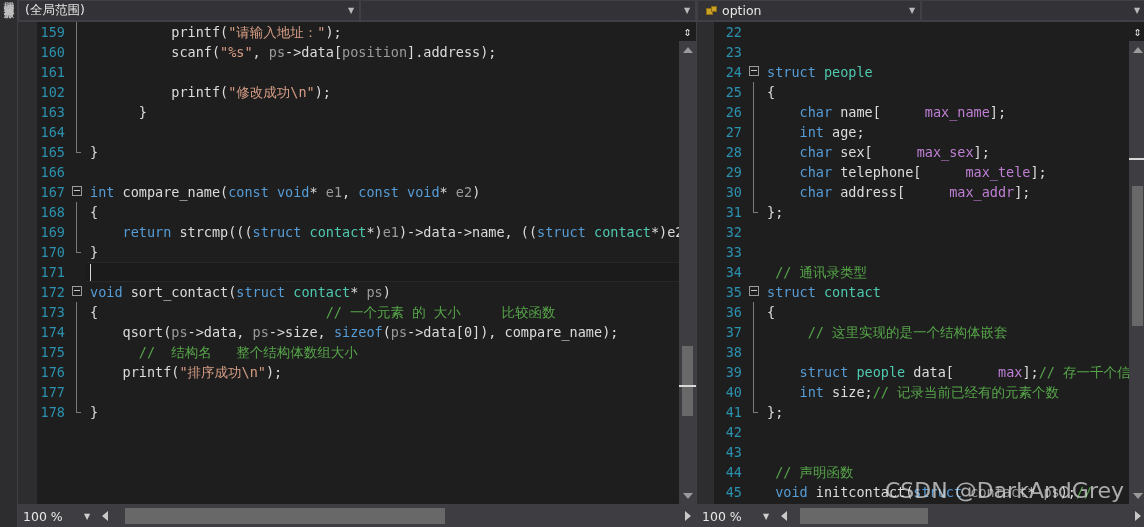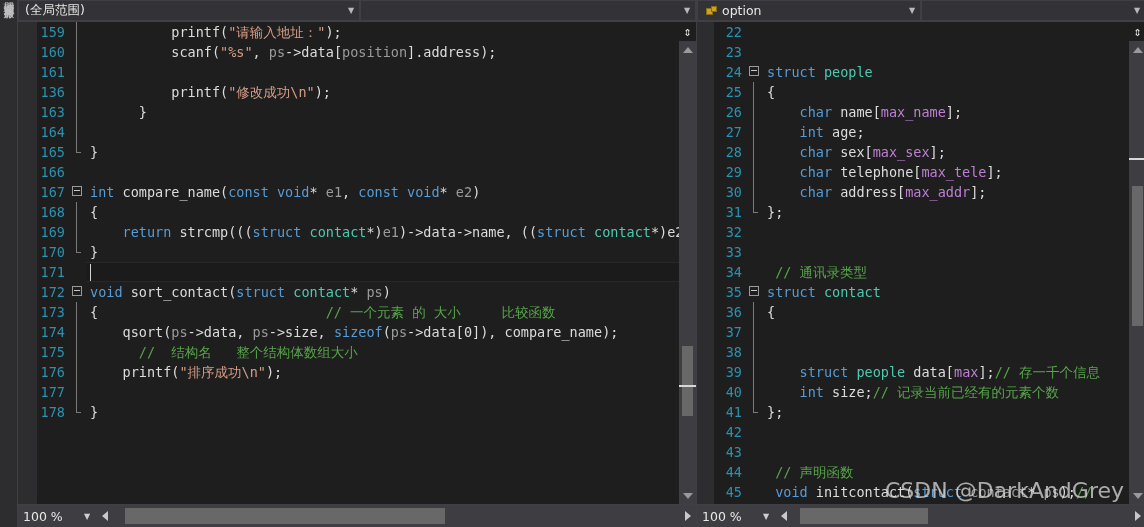--- a/index.html
+++ b/index.html
@@ -174,21 +174,21 @@
     position: absolute;
     left: 5px; top: 10px;
     width: 5px; height: 1px;
     background: #7a7a7a;
   }
   .txt { flex: 1 1 auto; padding-left: 4px; font-size: 13.5px; }
 
   
   .kw   { color: #569cd6; }
   .typ  { color: #4ec9b0; }
-  .pre  { color: #be7fd4; }
+  .pre  { color: #be7fd4; margin-left: 44px; }
   .str  { color: #d69d85; }
   .cmt  { color: #57a64a; }
   .gray { color: #9b9b9b; }
   .plain{ color: #dcdcdc; }
 
   .cur-line {
     position: absolute;
     left: 49px;
     right: 0;
     height: 20px;
@@ -357,21 +357,21 @@
 
     <div class="code-body">
       <div class="indicator-margin"></div>
       <div class="code-area">
         <div class="cur-line" style="top:240px;"></div>
         <div class="caret" style="left:53px; top:242px;"></div>
         <div id="left-lines">
             <div class="line"><div class="lineno">159</div><div class="fold"><span class="vline"></span></div><div class="txt"><span class="plain">          </span><span class="plain">printf</span><span class="plain">(</span><span class="str">"请输入地址："</span><span class="plain">);</span></div></div>
             <div class="line"><div class="lineno">160</div><div class="fold"><span class="vline"></span></div><div class="txt"><span class="plain">          </span><span class="plain">scanf</span><span class="plain">(</span><span class="str">"%s"</span><span class="plain">, </span><span class="gray">ps</span><span class="plain">-&gt;data[</span><span class="gray">position</span><span class="plain">].address);</span></div></div>
             <div class="line"><div class="lineno">161</div><div class="fold"><span class="vline"></span></div><div class="txt"></div></div>
-            <div class="line"><div class="lineno">136</div><div class="fold"><span class="vline"></span></div><div class="txt"><span class="plain">          </span><span class="plain">printf</span><span class="plain">(</span><span class="str">"修改成功\n"</span><span class="plain">);</span></div></div>
+            <div class="line"><div class="lineno">102</div><div class="fold"><span class="vline"></span></div><div class="txt"><span class="plain">          </span><span class="plain">printf</span><span class="plain">(</span><span class="str">"修改成功\n"</span><span class="plain">);</span></div></div>
             <div class="line"><div class="lineno">163</div><div class="fold"><span class="vline"></span></div><div class="txt"><span class="plain">      }</span></div></div>
             <div class="line"><div class="lineno">164</div><div class="fold"><span class="vline"></span></div><div class="txt"></div></div>
             <div class="line"><div class="lineno">165</div><div class="fold"><span class="vline end"></span><span class="endcap"></span></div><div class="txt"><span class="plain">}</span></div></div>
             <div class="line"><div class="lineno">166</div><div class="fold"></div><div class="txt"></div></div>
             <div class="line"><div class="lineno">167</div><div class="fold"><span class="box"></span></div><div class="txt"><span class="kw">int</span><span class="plain"> compare_name</span><span class="plain">(</span><span class="kw">const</span><span class="plain"> </span><span class="kw">void</span><span class="plain">* </span><span class="gray">e1</span><span class="plain">, </span><span class="kw">const</span><span class="plain"> </span><span class="kw">void</span><span class="plain">* </span><span class="gray">e2</span><span class="plain">)</span></div></div>
             <div class="line"><div class="lineno">168</div><div class="fold"><span class="vline"></span></div><div class="txt"><span class="plain">{</span></div></div>
             <div class="line"><div class="lineno">169</div><div class="fold"><span class="vline"></span></div><div class="txt"><span class="plain">    </span><span class="kw">return</span><span class="plain"> strcmp(((</span><span class="kw">struct</span><span class="plain"> </span><span class="typ">contact</span><span class="plain">*)</span><span class="gray">e1</span><span class="plain">)-&gt;data-&gt;name, ((</span><span class="kw">struct</span><span class="plain"> </span><span class="typ">contact</span><span class="plain">*)e2)-&gt;data-&gt;name);</span></div></div>
             <div class="line"><div class="lineno">170</div><div class="fold"><span class="vline end"></span><span class="endcap"></span></div><div class="txt"><span class="plain">}</span></div></div>
             <div class="line"><div class="lineno">171</div><div class="fold"></div><div class="txt"></div></div>
             <div class="line"><div class="lineno">172</div><div class="fold"><span class="box"></span></div><div class="txt"><span class="kw">void</span><span class="plain"> sort_contact</span><span class="plain">(</span><span class="kw">struct</span><span class="plain"> </span><span class="typ">contact</span><span class="plain">* </span><span class="gray">ps</span><span class="plain">)</span></div></div>
@@ -448,21 +448,21 @@
             <div class="line"><div class="lineno">27</div><div class="fold"><span class="vline"></span></div><div class="txt"><span class="plain">    </span><span class="kw">int</span><span class="plain"> age;</span></div></div>
             <div class="line"><div class="lineno">28</div><div class="fold"><span class="vline"></span></div><div class="txt"><span class="plain">    </span><span class="kw">char</span><span class="plain"> sex[</span><span class="pre">max_sex</span><span class="plain">];</span></div></div>
             <div class="line"><div class="lineno">29</div><div class="fold"><span class="vline"></span></div><div class="txt"><span class="plain">    </span><span class="kw">char</span><span class="plain"> telephone[</span><span class="pre">max_tele</span><span class="plain">];</span></div></div>
             <div class="line"><div class="lineno">30</div><div class="fold"><span class="vline"></span></div><div class="txt"><span class="plain">    </span><span class="kw">char</span><span class="plain"> address[</span><span class="pre">max_addr</span><span class="plain">];</span></div></div>
             <div class="line"><div class="lineno">31</div><div class="fold"><span class="vline end"></span><span class="endcap"></span></div><div class="txt"><span class="plain">};</span></div></div>
             <div class="line"><div class="lineno">32</div><div class="fold"></div><div class="txt"></div></div>
             <div class="line"><div class="lineno">33</div><div class="fold"></div><div class="txt"></div></div>
             <div class="line"><div class="lineno">34</div><div class="fold"></div><div class="txt"><span class="plain"> </span><span class="cmt">// 通讯录类型</span></div></div>
             <div class="line"><div class="lineno">35</div><div class="fold"><span class="box"></span></div><div class="txt"><span class="kw">struct</span><span class="plain"> </span><span class="typ">contact</span></div></div>
             <div class="line"><div class="lineno">36</div><div class="fold"><span class="vline"></span></div><div class="txt"><span class="plain">{</span></div></div>
-            <div class="line"><div class="lineno">37</div><div class="fold"><span class="vline"></span></div></div>
+            <div class="line"><div class="lineno">37</div><div class="fold"><span class="vline"></span></div><div class="txt"><span class="plain">     </span><span class="cmt">// 这里实现的是一个结构体嵌套</span></div></div>
             <div class="line"><div class="lineno">38</div><div class="fold"><span class="vline"></span></div><div class="txt"></div></div>
             <div class="line"><div class="lineno">39</div><div class="fold"><span class="vline"></span></div><div class="txt"><span class="plain">    </span><span class="kw">struct</span><span class="plain"> </span><span class="typ">people</span><span class="plain"> data[</span><span class="pre">max</span><span class="plain">];</span><span class="cmt">// 存一千个信息</span></div></div>
             <div class="line"><div class="lineno">40</div><div class="fold"><span class="vline"></span></div><div class="txt"><span class="plain">    </span><span class="kw">int</span><span class="plain"> size;</span><span class="cmt">// 记录当前已经有的元素个数</span></div></div>
             <div class="line"><div class="lineno">41</div><div class="fold"><span class="vline end"></span><span class="endcap"></span></div><div class="txt"><span class="plain">};</span></div></div>
             <div class="line"><div class="lineno">42</div><div class="fold"></div><div class="txt"></div></div>
             <div class="line"><div class="lineno">43</div><div class="fold"></div><div class="txt"></div></div>
             <div class="line"><div class="lineno">44</div><div class="fold"></div><div class="txt"><span class="plain"> </span><span class="cmt">// 声明函数</span></div></div>
             <div class="line"><div class="lineno">45</div><div class="fold"></div><div class="txt"><span class="plain"> </span><span class="kw">void</span><span class="plain"> initcontact</span><span class="plain">(</span><span class="kw">struct</span><span class="gray"> </span><span class="gray">contact</span><span class="plain">* </span><span class="gray">ps</span><span class="plain">);</span><span class="cmt">//</span></div></div>
             <div class="line"><div class="lineno">46</div><div class="fold"></div><div class="txt"></div></div>
           </div>

